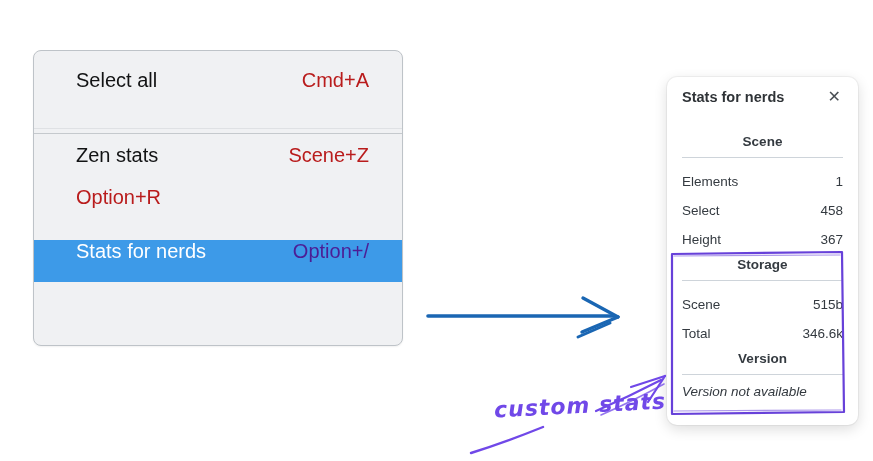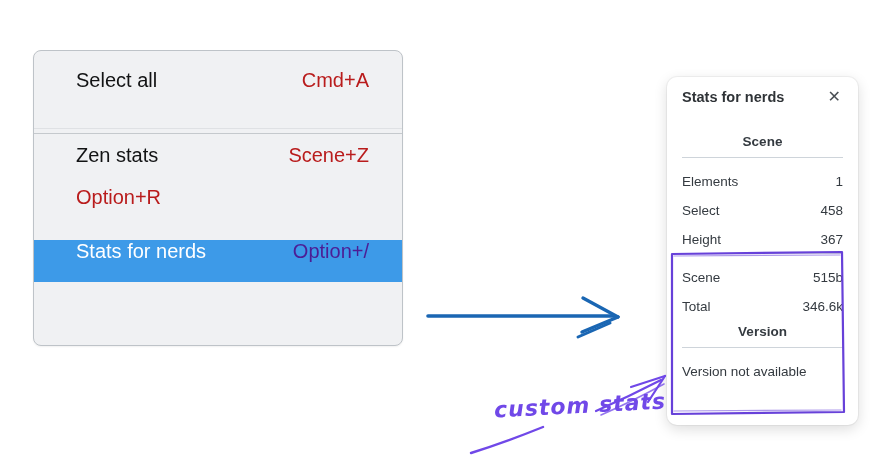--- a/index.html
+++ b/index.html
@@ -95,21 +95,22 @@
     display: flex;
     justify-content: space-between;
     padding: 0 15px;
     height: 29px;
     align-items: flex-end;
   }
   .sec-note {
     padding: 0 15px;
     height: 29px;
     display: flex;
-    align-items: flex-end;
+    align-items: center;
+    font-style: italic;
   }
 
   
   .overlay {
     position: absolute;
     left: 0; top: 0;
     width: 873px; height: 461px;
     pointer-events: none;
   }
   .annotation-text {
@@ -171,20 +172,21 @@
         <span>Select</span>
         <span>458</span>
       </div>
       <div class="srow">
         <span>Height</span>
         <span>367</span>
       </div>
     </div>
 
     <div>
+      <div class="sec-head">Storage</div>
       <div class="sec-hr"></div>
       <div class="srow">
         <span>Scene</span>
         <span>515b</span>
       </div>
       <div class="srow">
         <span>Total</span>
         <span>346.6k</span>
       </div>
     </div>

